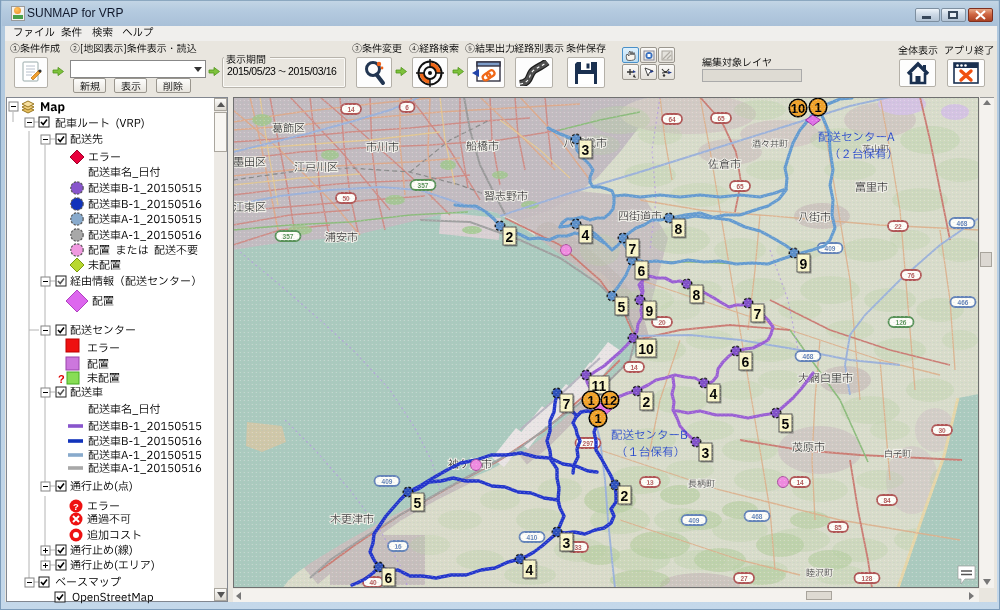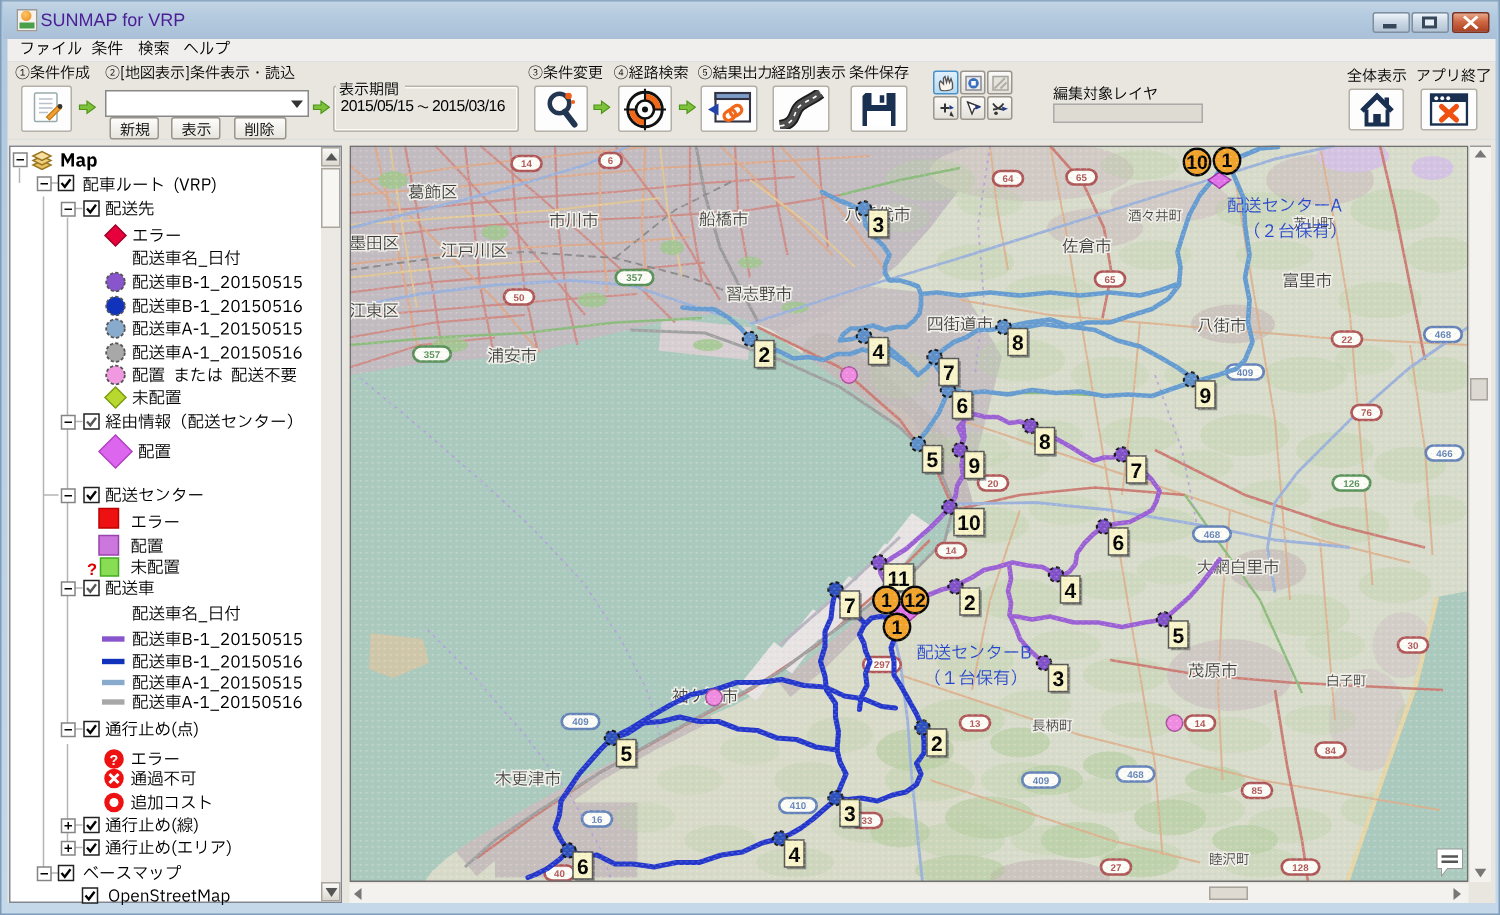--- a/index.html
+++ b/index.html
@@ -186,21 +186,21 @@
   </svg>
 <div class="abs" style="left:0;top:0;width:1000px;height:610px;background:linear-gradient(#b0c8de,#c4d8ea);"></div>
 <div class="abs" style="left:2px;top:1px;width:996px;height:25px;background:linear-gradient(#c3d5e5,#b4cadf 40%,#a9c0d8);"></div>
 <div class="abs" style="left:0;top:0;width:1000px;height:1px;background:#8ca8c0;"></div>
 <div class="abs" style="left:0;top:609px;width:1000px;height:1px;background:#7d9cba;"></div>
 <div class="abs" style="left:0;top:0;width:1px;height:610px;background:#7d9cba;"></div>
 <div class="abs" style="left:999px;top:0;width:1px;height:610px;background:#7d9cba;"></div>
 <div class="abs" style="left:11px;top:6px;width:14px;height:15px;background:#f4f2ee;border:1px solid #9a9a9a;"></div>
 <div class="abs" style="left:14px;top:7px;width:7px;height:7px;background:radial-gradient(circle at 40% 35%,#ffc560,#e88820);border-radius:50%;"></div>
 <div class="abs" style="left:13px;top:15px;width:10px;height:4px;background:#4aa04a;"></div>
-<div class="abs" style="left:27px;top:6px;font-size:12px;color:#4c1d95;">SUNMAP for VRP</div>
+<div class="abs" style="left:27px;top:6px;font-size:12px;color:#0f172a;">SUNMAP for VRP</div>
 <div class="abs" style="left:915px;top:8px;width:25px;height:14px;background:linear-gradient(#eef4fa,#cdd9e6 45%,#b3c3d4);border:1px solid #7e8fa0;border-radius:2px;"></div>
 <div class="abs" style="left:922px;top:16px;width:9px;height:3px;background:#37475a;"></div>
 <div class="abs" style="left:941px;top:8px;width:25px;height:14px;background:linear-gradient(#eef4fa,#cdd9e6 45%,#b3c3d4);border:1px solid #7e8fa0;border-radius:2px;"></div>
 <div class="abs" style="left:948px;top:11px;width:10px;height:8px;border:2px solid #37475a;background:#e8eef5;"></div>
 <div class="abs" style="left:968px;top:8px;width:25px;height:14px;background:linear-gradient(#e8a887,#cf6744 45%,#aa4123);border:1px solid #7e3020;border-radius:2px;"></div>
 <svg class="abs" style="left:974px;top:10px" width="13" height="10">
     <path d="M2 1 L11 9 M11 1 L2 9" stroke="#fff" stroke-width="2"></path>
   </svg>
 <div class="abs" style="left:5px;top:26px;width:992px;height:15px;background:#f0efed;"></div>
 <div class="abs" style="left:5px;top:41px;width:992px;height:52px;background:#e9e6df;"></div>
@@ -222,21 +222,21 @@
     <path d="M1 1 l4 5 l4 -5 z" fill="#333"></path>
   </svg>
 <div class="sbtn" style="left:73px;top:78px;width:33px;height:15px"></div>
 <div class="sbtn" style="left:114px;top:78px;width:33px;height:15px"></div>
 <div class="sbtn" style="left:156px;top:78px;width:35px;height:15px"></div>
 <svg class="abs" style="left:208px;top:66px" width="12" height="11">
     <path d="M1 4 h5 v-2.6 l5.5 4.1 l-5.5 4.1 v-2.6 h-5 z" fill="#7ec23c" stroke="#4e9418" stroke-width="0.8"></path>
   </svg>
 <div class="abs" style="left:222px;top:57px;width:124px;height:31px;border:1px solid #b8b4ac;border-radius:2px;box-shadow:inset 0 0 0 1px #fbfaf7;"></div>
 <div class="abs" style="left:224px;top:53px;width:46px;height:10px;background:#e9e6df;"></div>
-<div class="abs" style="left:227px;top:65px;width:116px;height:12px;font-size:10.5px;color:#000;letter-spacing:-0.4px">2015/05/15</div>
+<div class="abs" style="left:227px;top:65px;width:116px;height:12px;font-size:10.5px;color:#000;letter-spacing:-0.4px">2015/05/23</div>
 <div class="abs" style="left:288px;top:65px;width:80px;height:12px;font-size:10.5px;color:#000;letter-spacing:-0.4px">2015/03/16</div>
 <div class="btn" style="left:356px;top:57px;width:36px;height:31px"></div>
 <svg class="abs" style="left:362px;top:60px" width="25" height="26">
 <circle cx="11" cy="9" r="6.5" fill="none" stroke="#223652" stroke-width="3"></circle>
 <path d="M14.5 14.5 L21 23" stroke="#223652" stroke-width="4" stroke-linecap="round"></path>
 <circle cx="17" cy="4" r="2.2" fill="#f06018"></circle>
     <circle cx="20" cy="8" r="1.4" fill="#f06018"></circle>
   </svg>
 <svg class="abs" style="left:395px;top:66px" width="12" height="11">
     <path d="M1 4 h5 v-2.6 l5.5 4.1 l-5.5 4.1 v-2.6 h-5 z" fill="#7ec23c" stroke="#4e9418" stroke-width="0.8"></path>

